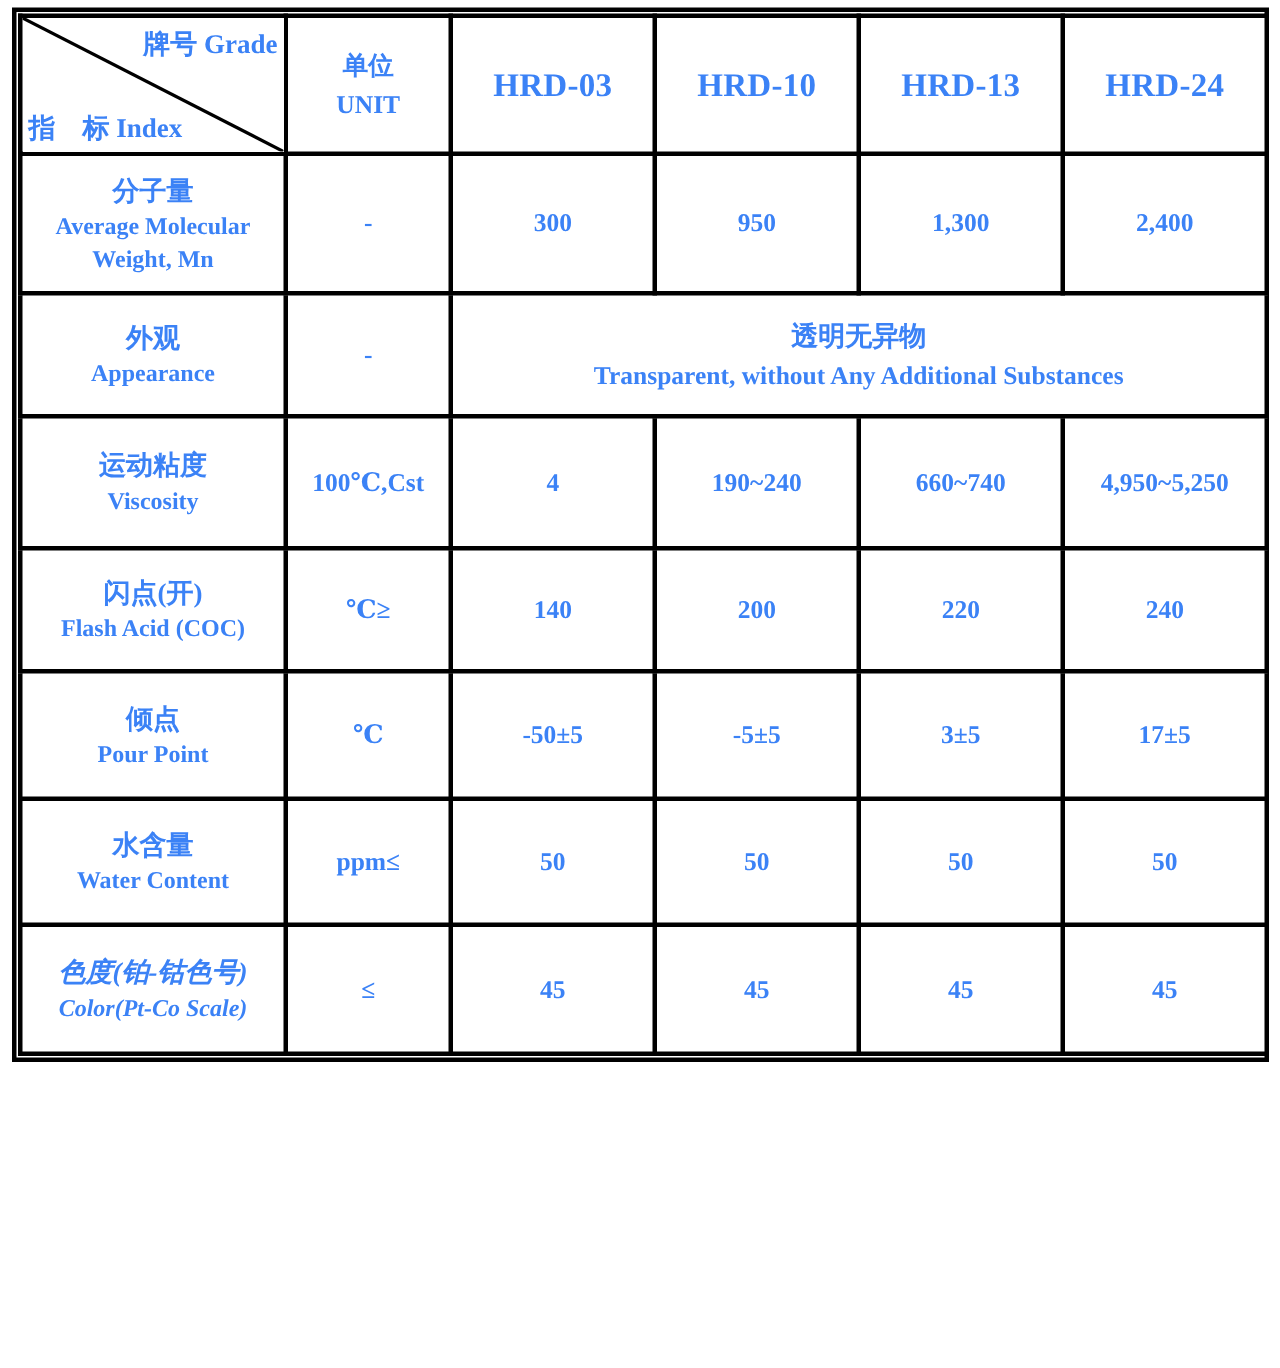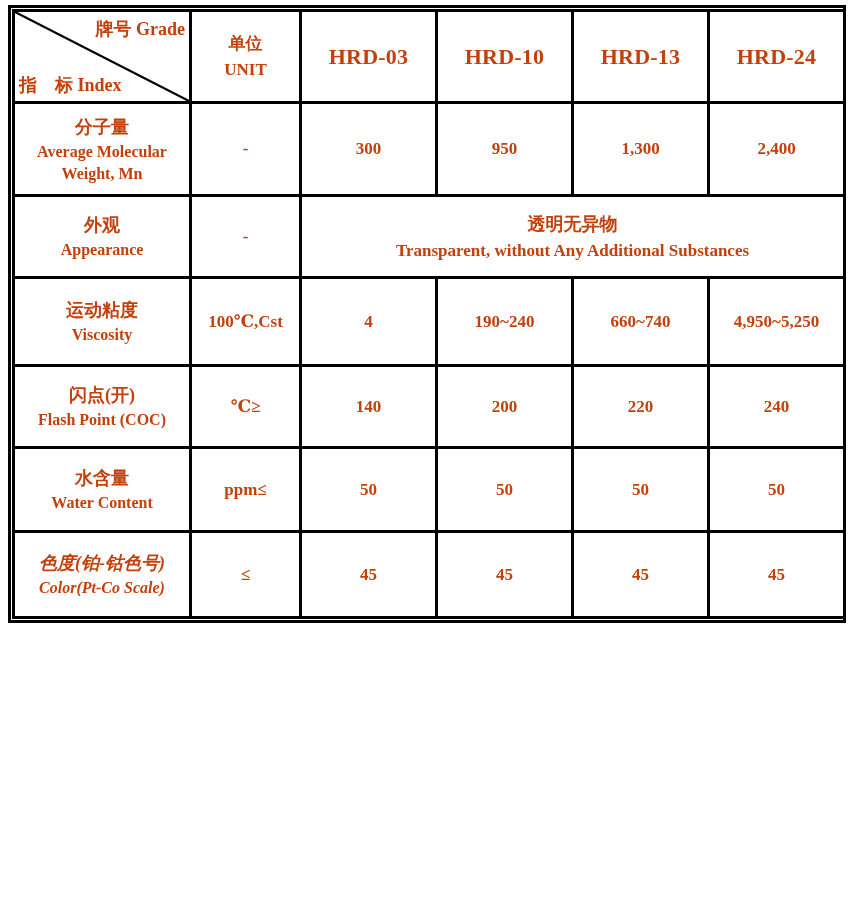--- a/index.html
+++ b/index.html
@@ -17,21 +17,21 @@
     border: 3px solid #000000;
     padding: 1px;
     background: #ffffff;
   }
   table.spec {
     border-collapse: collapse;
     table-layout: fixed;
     width: 100%;
     font-family: "Liberation Serif", "DejaVu Serif", serif;
     font-weight: bold;
-    color: #c2410c;
+    color: #3b82f6;
   }
   col.c-name  { width: 177px; }
   col.c-unit  { width: 110px; }
   col.c-val   { width: 136px; }
   td {
     border: 3px solid #000000;
     text-align: center;
     vertical-align: middle;
     font-size: 17px;
     padding: 2px 3px;
@@ -146,29 +146,40 @@
       <td class="unit-cell">100℃,Cst</td>
       <td class="value-cell">4</td>
       <td class="value-cell">190~240</td>
       <td class="value-cell">660~740</td>
       <td class="value-cell">4,950~5,250</td>
     </tr>
 
     <tr class="r4">
       <td class="name-cell">
         <div class="cn">闪点(开)</div>
-        <div class="en">Flash Point (COC)</div>
+        <div class="en">Flash Acid (COC)</div>
       </td>
       <td class="unit-cell">℃≥</td>
       <td class="value-cell">140</td>
       <td class="value-cell">200</td>
       <td class="value-cell">220</td>
       <td class="value-cell">240</td>
     </tr>
 
+    <tr class="r5">
+      <td class="name-cell">
+        <div class="cn">倾点</div>
+        <div class="en">Pour Point</div>
+      </td>
+      <td class="unit-cell">℃</td>
+      <td class="value-cell">-50±5</td>
+      <td class="value-cell">-5±5</td>
+      <td class="value-cell">3±5</td>
+      <td class="value-cell">17±5</td>
+    </tr>
 
 
 
     <tr class="r8">
       <td class="name-cell">
         <div class="cn">水含量</div>
         <div class="en">Water Content</div>
       </td>
       <td class="unit-cell">ppm≤</td>
       <td class="value-cell">50</td>

